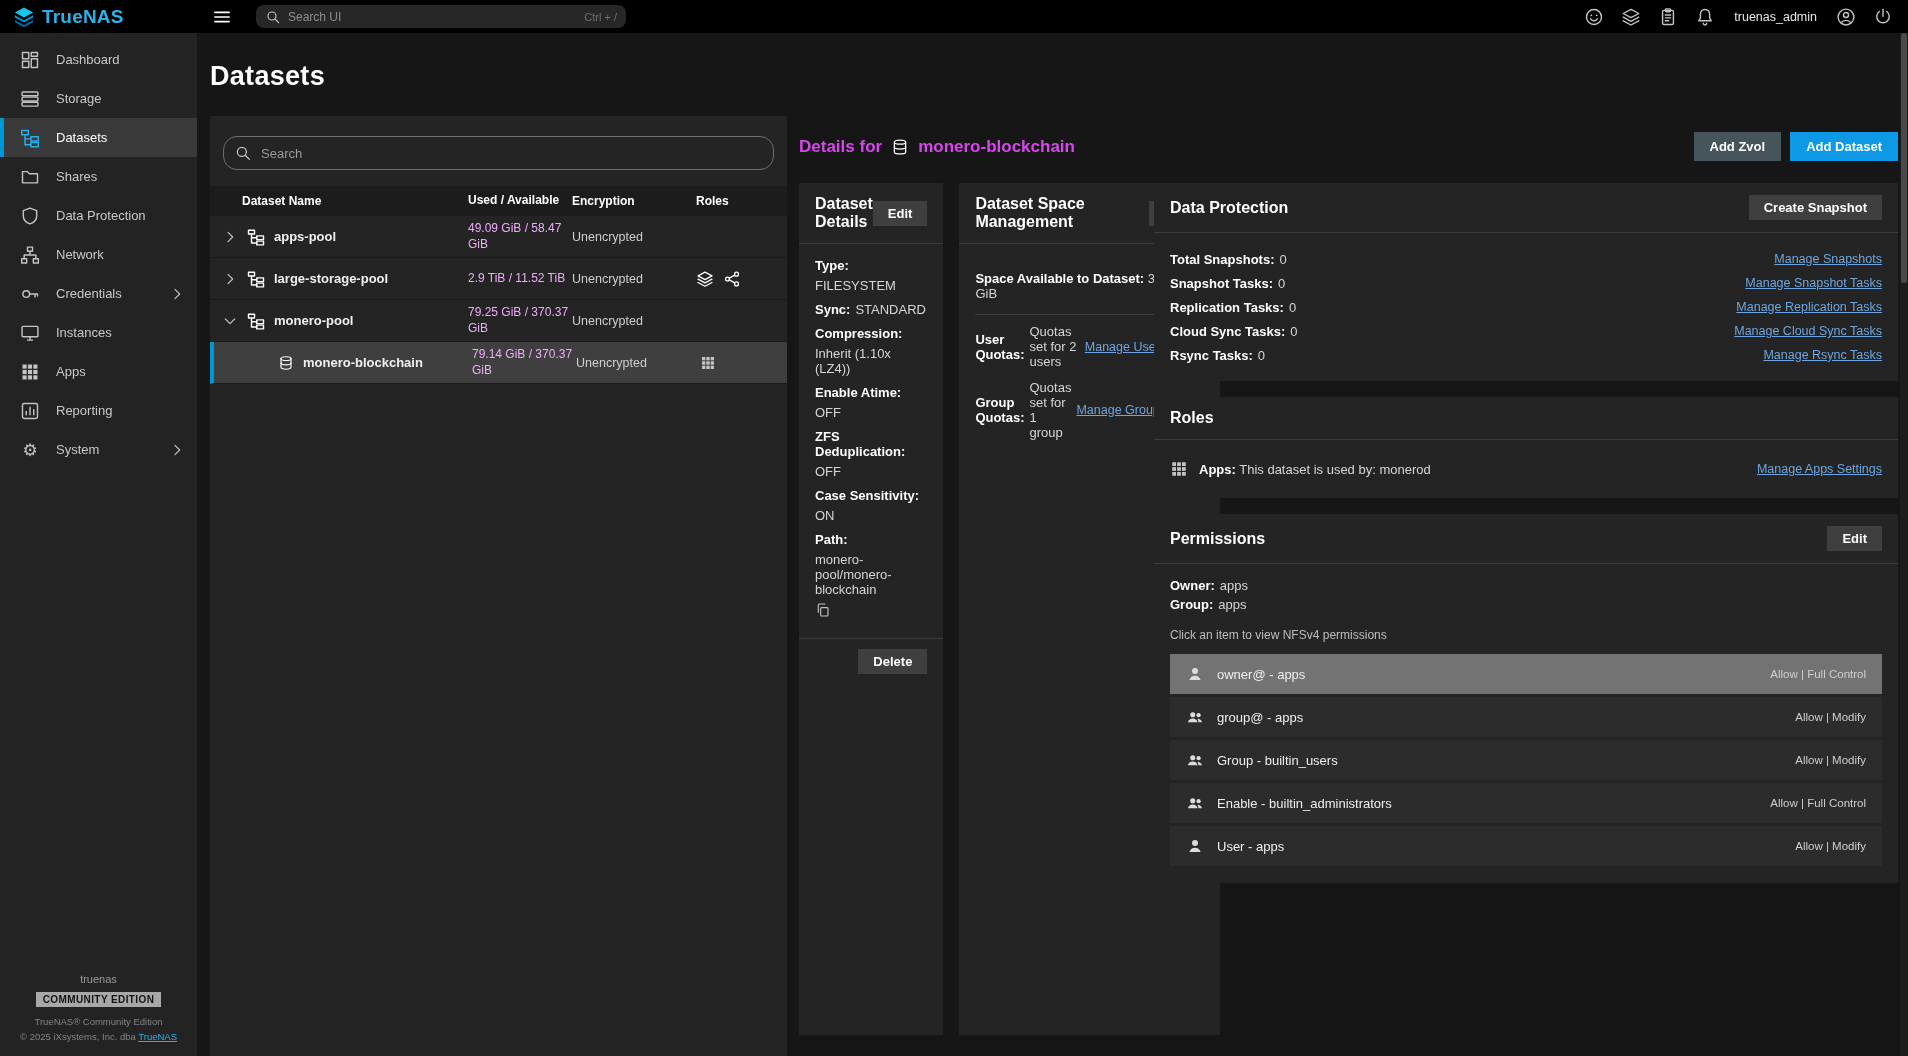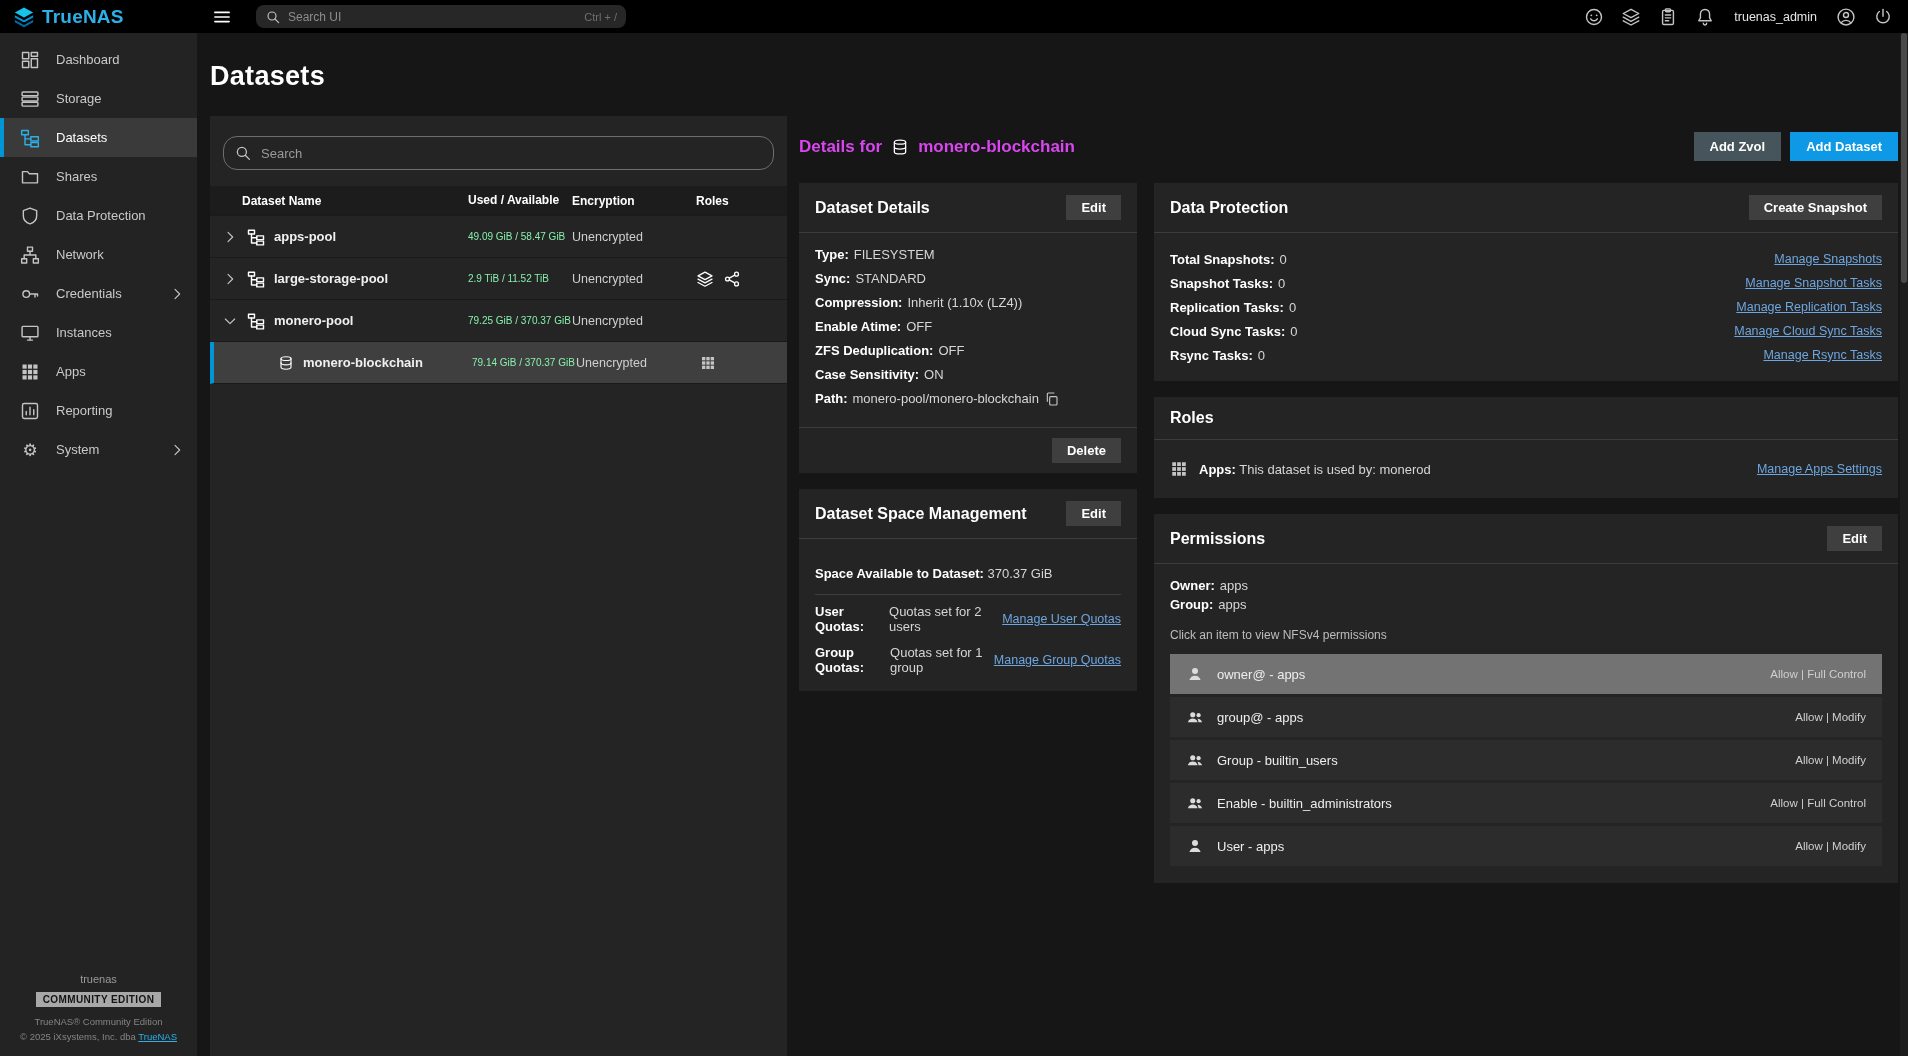--- a/index.html
+++ b/index.html
@@ -51,21 +51,21 @@
   .tree-panel{width:577px;background:#242424;flex-shrink:0;height:117%;padding-top:20px}
   .tree-search{margin:0 13px 16px;height:34px;border:1px solid #6e6e6e;border-radius:14px;
     display:flex;align-items:center;gap:9px;padding:0 10px}
   .tree-search input{flex:1;background:none;border:none;color:#ddd;font-size:13px;outline:none;
     font-family:"Liberation Sans","DejaVu Sans",sans-serif}
   .tree-search input::placeholder{color:#9a9a9a}
   .trow{display:flex;align-items:center;height:42px;border-bottom:1px solid #1a1a1a;cursor:pointer}
   .trow.head{height:30px;background:#1c1c1c;font-weight:700;font-size:12px;color:#fff;cursor:default}
   .c-name{width:258px;display:flex;align-items:center;gap:9px;padding-left:12px;overflow:hidden}
   .head .c-name{padding-left:32px}
-  .c-used{width:104px;font-size:10px;color:#86efac;line-height:1.3}
+  .c-used{width:104px;font-size:12px;color:#f0abfc;line-height:1.3}
   .head .c-used{color:#fff;font-size:12px}
   .c-enc{width:124px;font-size:12.5px;color:#cfcfcf}
   .head .c-enc{color:#fff;font-size:12px}
   .c-roles{flex:1;display:flex;align-items:center;gap:9px;padding-right:10px}
   .row-name{font-weight:700;color:#f0f0f0;font-size:13px;white-space:nowrap}
   .trow.selected{background:#3f3f3f;border-left:4px solid #0095d5}
   .trow.selected .c-name{padding-left:64px}
 
   
   .details{flex:1;display:flex;flex-direction:column;min-width:0}
@@ -73,21 +73,21 @@
   .details-title{font-size:17px;font-weight:700;color:#d946ef;display:flex;align-items:center;gap:9px}
   .hdr-buttons{margin-left:auto;display:flex;gap:9px}
   .btn{border:none;border-radius:0;padding:7px 16px;font-size:13px;font-weight:600;color:#fff;cursor:pointer;
     font-family:"Liberation Sans","DejaVu Sans",sans-serif}
   .btn-grey{background:#3f3f3f}
   .btn-slate{background:#46545c}
   .btn-primary{background:#0d99e5}
   .btn-sm{padding:5px 15px}
 
   .cards-row{display:flex;gap:17px;flex:1;min-height:0}
-  .col-a{width:338px;flex-shrink:0;display:flex;flex-direction:column;gap:16px}
+  .col-a{width:338px;flex-shrink:0;display:flex;flex-direction:row;gap:16px}
   .col-b{flex:1;display:flex;flex-direction:column;gap:16px;min-width:0}
   .card{background:#242424}
   .card-head{display:flex;align-items:center;justify-content:space-between;padding:12px 16px;border-bottom:1px solid #3c3c3c}
   .card-title{font-size:16px;font-weight:700;color:#fff}
   .card-body{padding:14px 16px}
   .field{margin-bottom:9px;font-size:13px;display:flex;align-items:flex-start;gap:5px;flex-wrap:wrap}
   .f-label{font-weight:700;color:#fff}
   .f-value{color:#d6d6d6}
   .card-foot{border-top:1px solid #3c3c3c;padding:10px 16px;display:flex;justify-content:flex-end;margin-top:6px}
   .link{color:#6da6e0;text-decoration:underline;font-size:12.5px;cursor:pointer;white-space:nowrap}

